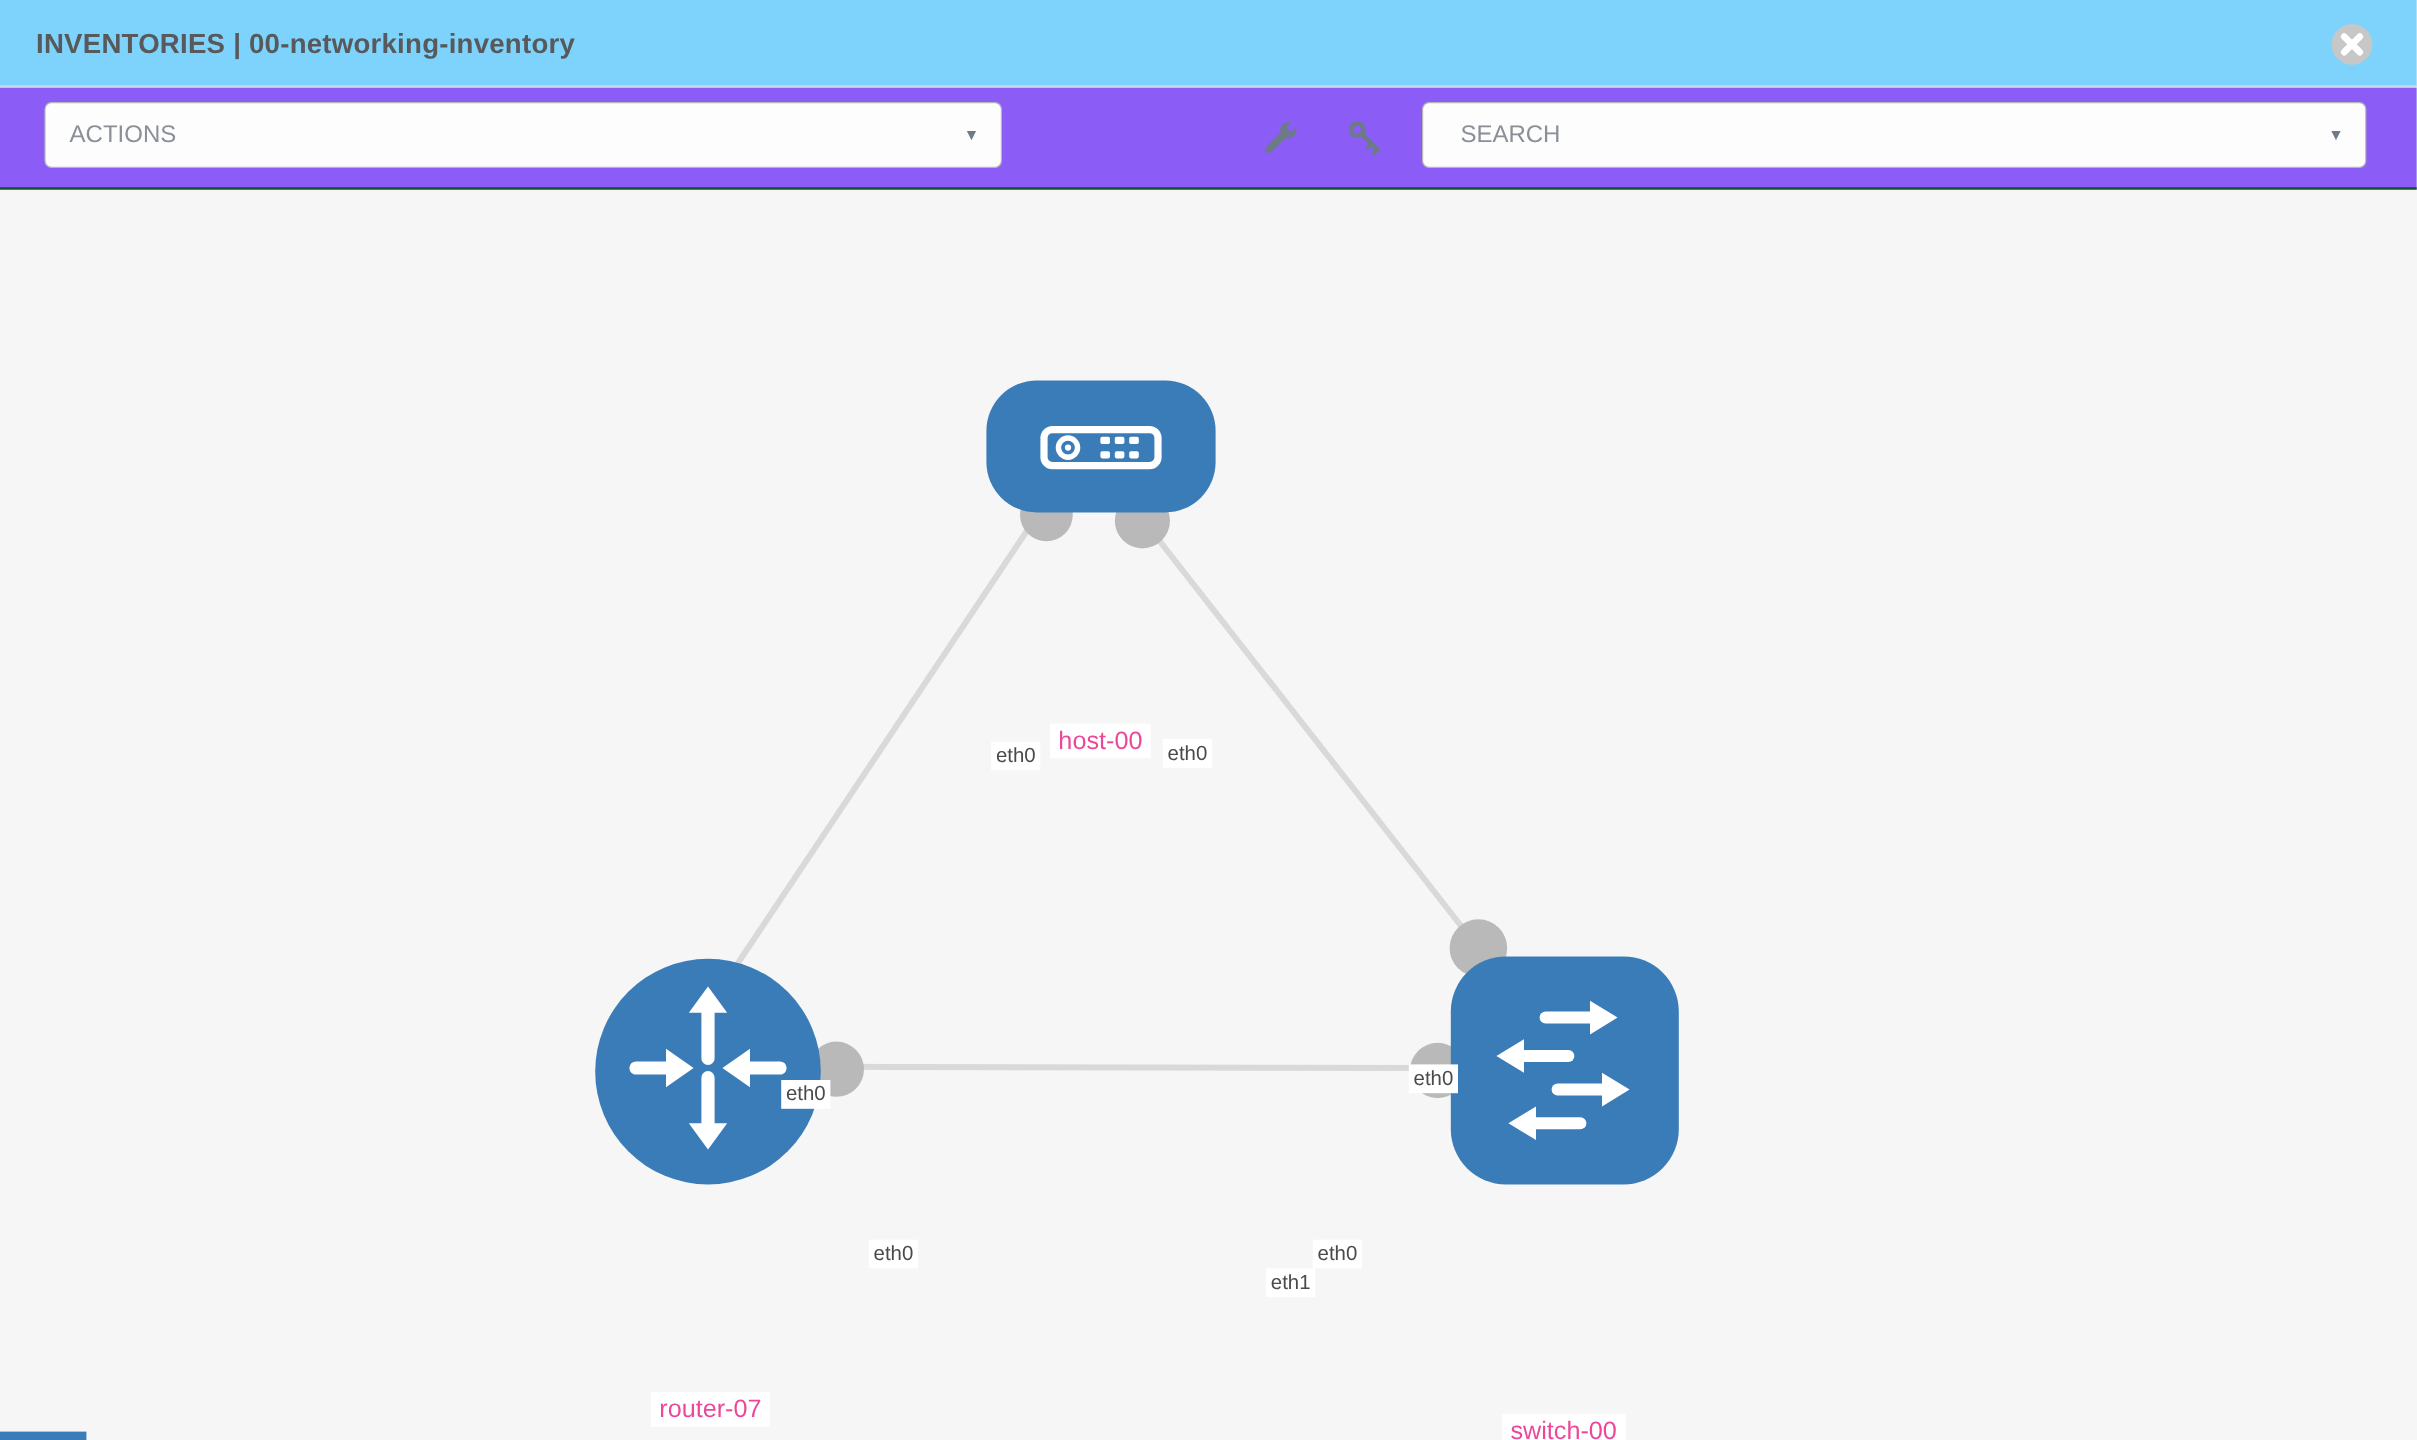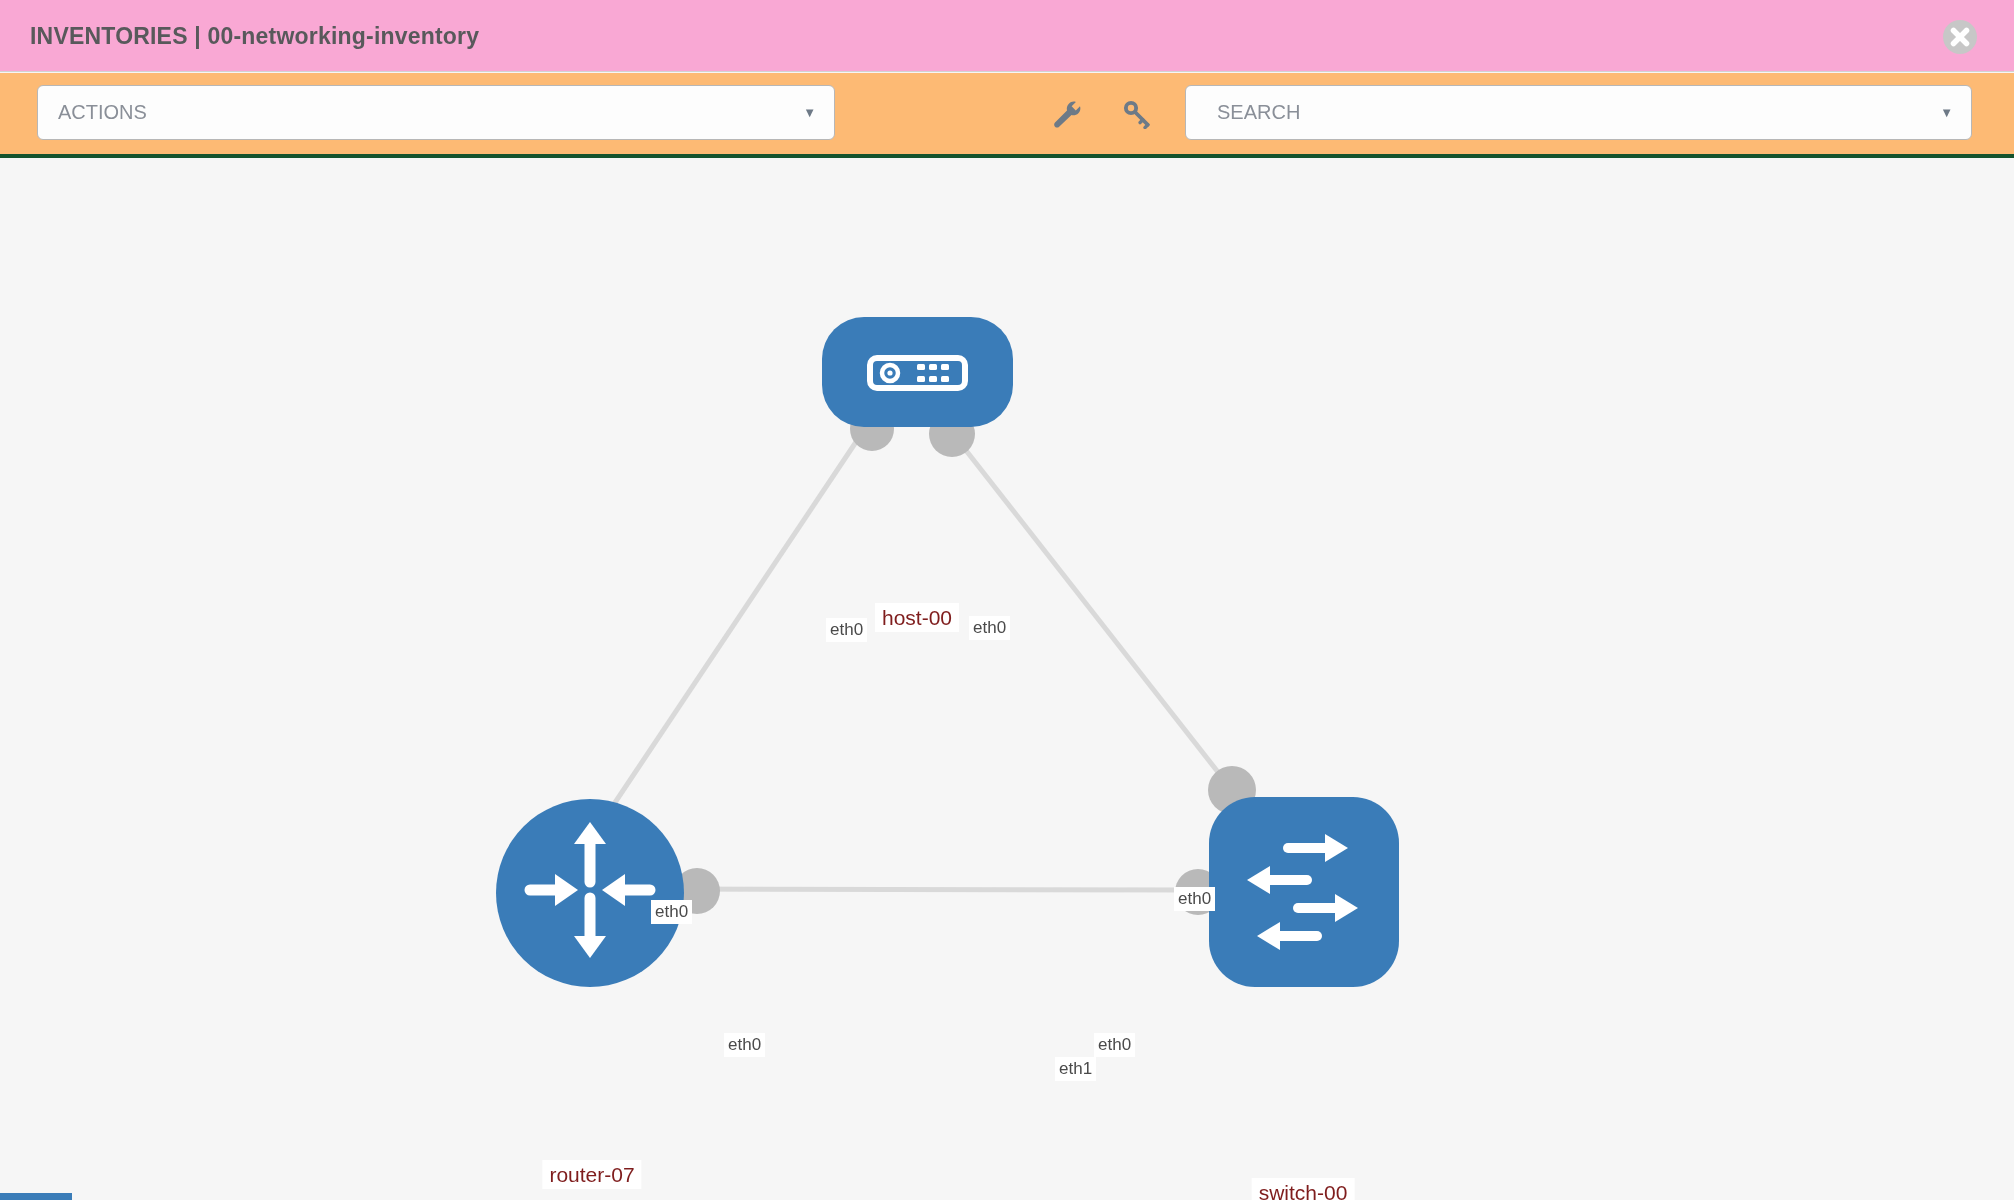--- a/index.html
+++ b/index.html
@@ -1,45 +1,45 @@
 <!DOCTYPE html>
 <html><head>
 <meta charset="utf-8">
 <style>
   * { margin:0; padding:0; box-sizing:border-box; }
   html,body { width:2014px; height:1200px; }
   body { font-family:"Liberation Sans","DejaVu Sans",sans-serif; background:#f6f6f6; overflow:hidden; }
   .viewport { position:relative; width:2014px; height:1200px; background:#f6f6f6; }
 
   
-  .hdr { position:absolute; left:0; top:0; width:2014px; height:72px; background:#f9a8d4;
+  .hdr { position:absolute; left:0; top:0; width:2014px; height:72px; background:#7dd3fc;
          border-bottom:1px solid #d2d2d2; z-index:6; }
   .hdr-title { position:absolute; left:30px; top:0; height:72px; line-height:72px;
                font-size:23px; font-weight:bold; color:#58595b; letter-spacing:.2px; }
   .close-btn { position:absolute; left:1942px; top:19px; width:36px; height:36px; cursor:pointer; }
 
   
-  .tbar { position:absolute; left:0; top:73px; width:2014px; height:85px; background:#fdba74;
-          border-bottom:4px solid #14532d; z-index:6; }
+  .tbar { position:absolute; left:0; top:73px; width:2014px; height:85px; background:#8b5cf6;
+          border-bottom:2px solid #14532d; z-index:6; }
   .dd { position:absolute; top:12px; height:55px; background:#fdfdfd; border:1px solid #b7b7b7;
         border-radius:6px; font-size:20px; color:#8a8f98; line-height:53px; cursor:pointer; }
   .dd-actions { left:37px;  width:798px; padding-left:20px; }
   .dd-search  { left:1185px; width:787px; padding-left:31px; }
   .dd .caret { position:absolute; top:0; right:18px; font-size:13px; color:#6e7a87; line-height:53px; }
   .tool-btn { position:absolute; top:26px; width:30px; height:30px; cursor:pointer; }
   .tool-wrench { left:1053px; } .tool-key { left:1122px; }
 
   
   .canvas { position:absolute; left:0; top:159px; width:2014px; height:1041px; background:#f6f6f6; z-index:1;text-align:center; }
   .topo-svg { position:absolute; left:0; top:0; z-index:1; }
 
   
   .lbl { position:absolute; z-index:2; background:#ffffff; color:#4a4a4a; font-size:17px;
          line-height:1.3; padding:1px 4px; white-space:nowrap; }
-  .node-lbl { z-index:3; font-size:21px; color:#7f1d1d; padding:1px 7px; transform:translateX(-50%); }
+  .node-lbl { z-index:3; font-size:21px; color:#ec4899; padding:1px 7px; transform:translateX(-50%); }
   .lbl-host { z-index:4; }
 
   .blue-strip { position:absolute; left:0; top:1193px; width:72px; height:7px; background:#3a7cb8; z-index:7; }
 </style>
 </head>
 <body>
 
 <div class="viewport">
 
   <div class="hdr">

